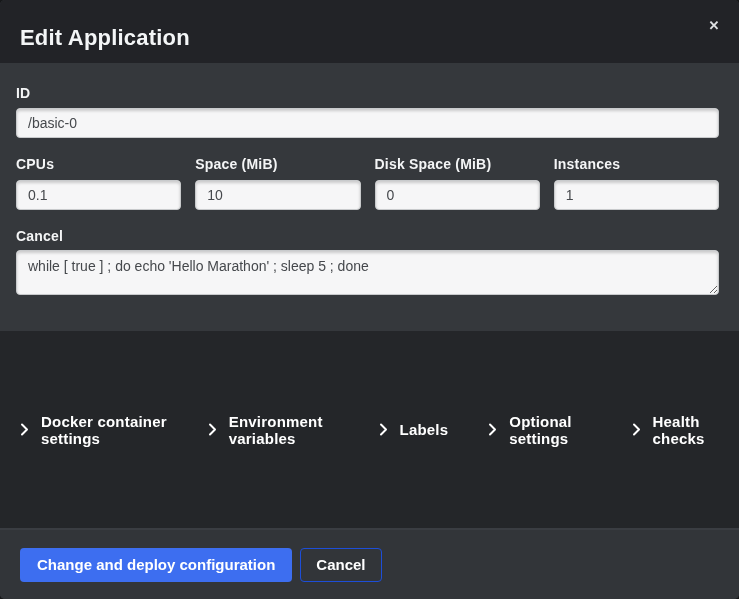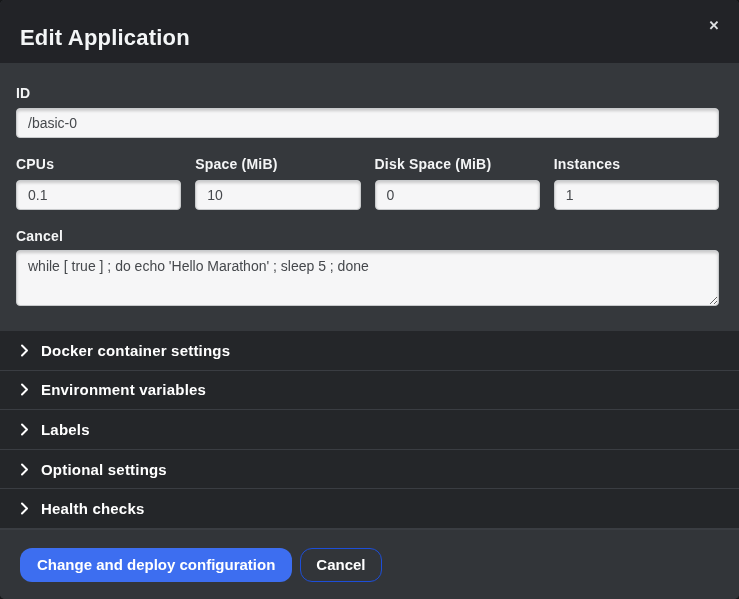--- a/index.html
+++ b/index.html
@@ -52,41 +52,41 @@
     border-radius: 4px;
     box-shadow: inset 0 2px 3px rgba(0,0,0,0.18);
     color: #45484c;
     font-family: "Liberation Sans", sans-serif;
     font-size: 14px;
     padding: 0 11px;
     outline: none;
   }
   .text-input { height: 30px; }
   .text-area {
-    height: 56px; padding: 6px 11px;
+    height: 45px; padding: 6px 11px;
     resize: both; display: block; line-height: 1.35;
   }
   .quad-row {
     display: grid;
     grid-template-columns: repeat(4, 1fr);
     column-gap: 14px;
     margin-top: 18px;
   }
   .quad-row .field-label { margin-bottom: 8px; }
   .command-group { margin-top: 18px; }
   .command-group .field-label { margin-bottom: 6px; }
   .help-text {
     margin-top: 6px;
     color: #8e9194; font-size: 14px;
   }
   
   .sections {
     flex: 0 0 198px;
     background: #242629;
-    display: flex; flex-direction: column;
+    display: flex; 
   }
   .section-row {
     flex: 1 1 auto;
     display: flex; align-items: center;
     padding: 0 20px;
     border-bottom: 1px solid #3a3d42;
     cursor: pointer;
   }
   .chevron {
     width: 9px; height: 13px;
@@ -101,21 +101,21 @@
   
   .modal-footer {
     flex: 0 0 70px;
     background: #323539;
     display: flex; align-items: center;
     padding: 0 20px;
     border-top: 1px solid #3a3d42;
   }
   .btn {
     height: 34px;
-    border-radius: 12px;
+    border-radius: 4px;
     font-family: "Liberation Sans", sans-serif;
     font-size: 15px; font-weight: bold;
     display: inline-flex; align-items: center; justify-content: center;
     cursor: pointer;
   }
   .btn-primary {
     background: #3d6ef0;
     color: #ffffff;
     border: none;
     padding: 0 17px;

